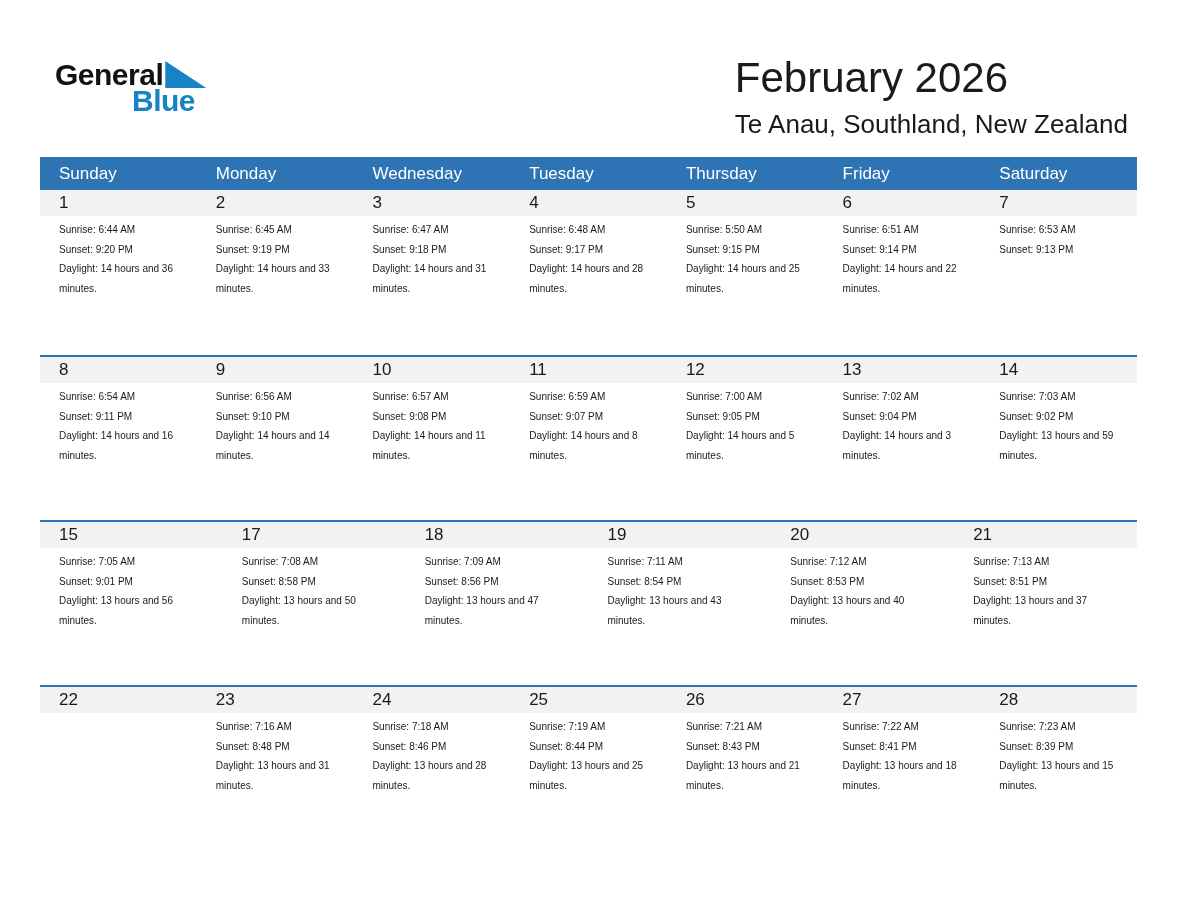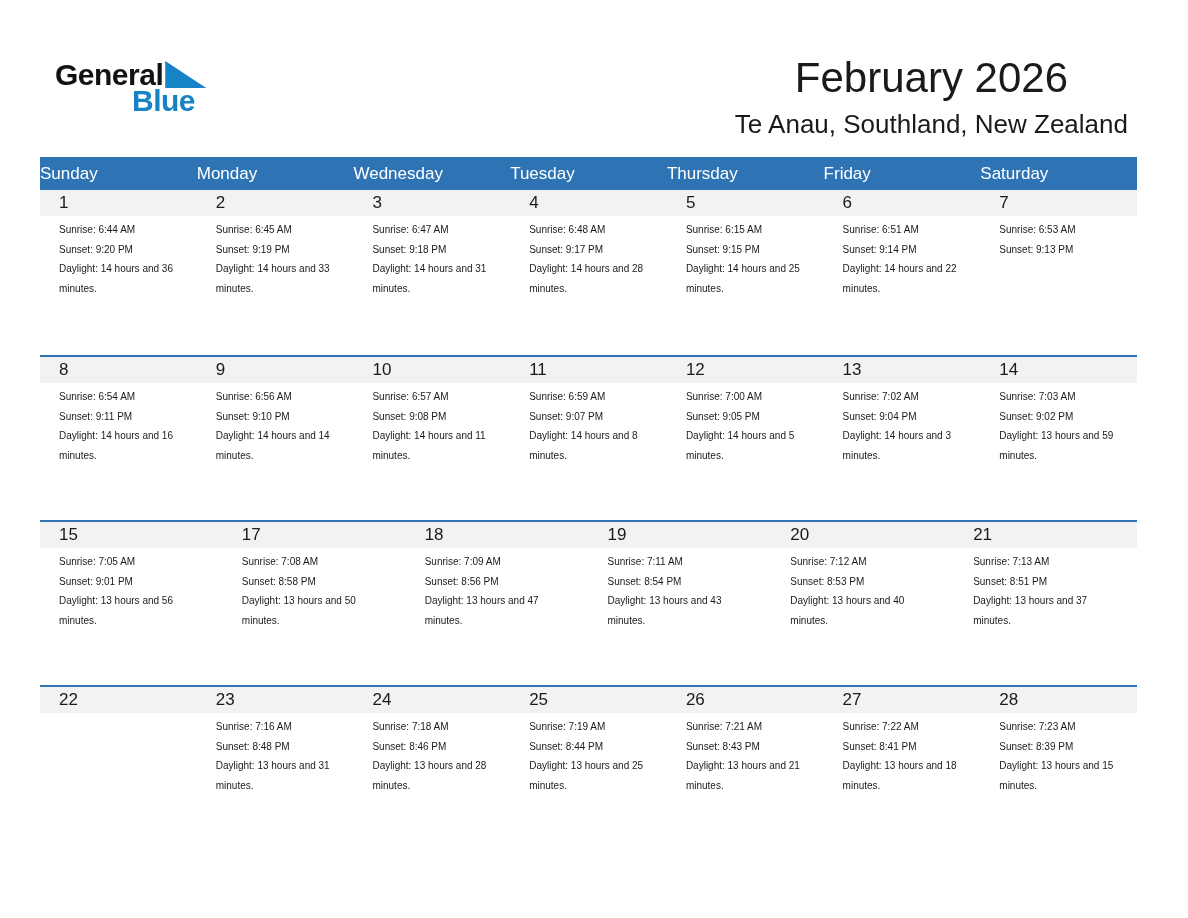--- a/index.html
+++ b/index.html
@@ -22,29 +22,29 @@
     width:41px; height:27px; margin-left:2px; margin-top:1px;
     background:#1583C5;
     clip-path:polygon(0 0, 100% 100%, 0 100%);
   }
   .logo-blue {
     font-size:30px; font-weight:600; letter-spacing:-0.5px;
     color:#1583C5; line-height:28px; margin-left:77px; margin-top:-3px;
   }
 
   
-  .page-header { position:absolute; top:55px; right:60px; text-align:center; }
+  .page-header { position:absolute; top:55px; right:60px; text-align:left; }
   .month-title { font-size:42px; font-weight:400; line-height:46px; color:#1a1a1a; }
   .location-subtitle { font-size:26px; font-weight:400; line-height:30px; margin-top:8px; color:#1a1a1a; }
 
   
   .calendar { position:absolute; left:40px; top:157px; width:1097px; }
   .dow-row { display:flex; height:33px; background:#2E74B5; }
   .dow-cell {
-    flex:1; box-sizing:border-box; 
+    flex:1; box-sizing:border-box; padding-left:19px;
     color:#ffffff; font-size:17px; line-height:33px;
     overflow:hidden; white-space:nowrap;
   }
   .week { display:flex; height:165px; box-sizing:border-box; border-top:2px solid #2E74B5; }
   .week.first { border-top:none; }
   .cell { flex:1; box-sizing:border-box; overflow:hidden; }
   .daynum {
     height:26px; background:#F2F2F2;
     font-size:17px; line-height:26px; padding-left:19px;
     color:#1a1a1a;
@@ -108,21 +108,21 @@
       <div class="daynum">4</div>
       <div class="info">
         <div>Sunrise: 6:48 AM</div>
         <div>Sunset: 9:17 PM</div>
         <div>Daylight: 14 hours and 28 minutes.</div>
       </div>
     </div>
     <div class="cell">
       <div class="daynum">5</div>
       <div class="info">
-        <div>Sunrise: 6:15 AM</div>
+        <div>Sunrise: 5:50 AM</div>
         <div>Sunset: 9:15 PM</div>
         <div>Daylight: 14 hours and 25 minutes.</div>
       </div>
     </div>
     <div class="cell">
       <div class="daynum">6</div>
       <div class="info">
         <div>Sunrise: 6:51 AM</div>
         <div>Sunset: 9:14 PM</div>
         <div>Daylight: 14 hours and 22 minutes.</div>

